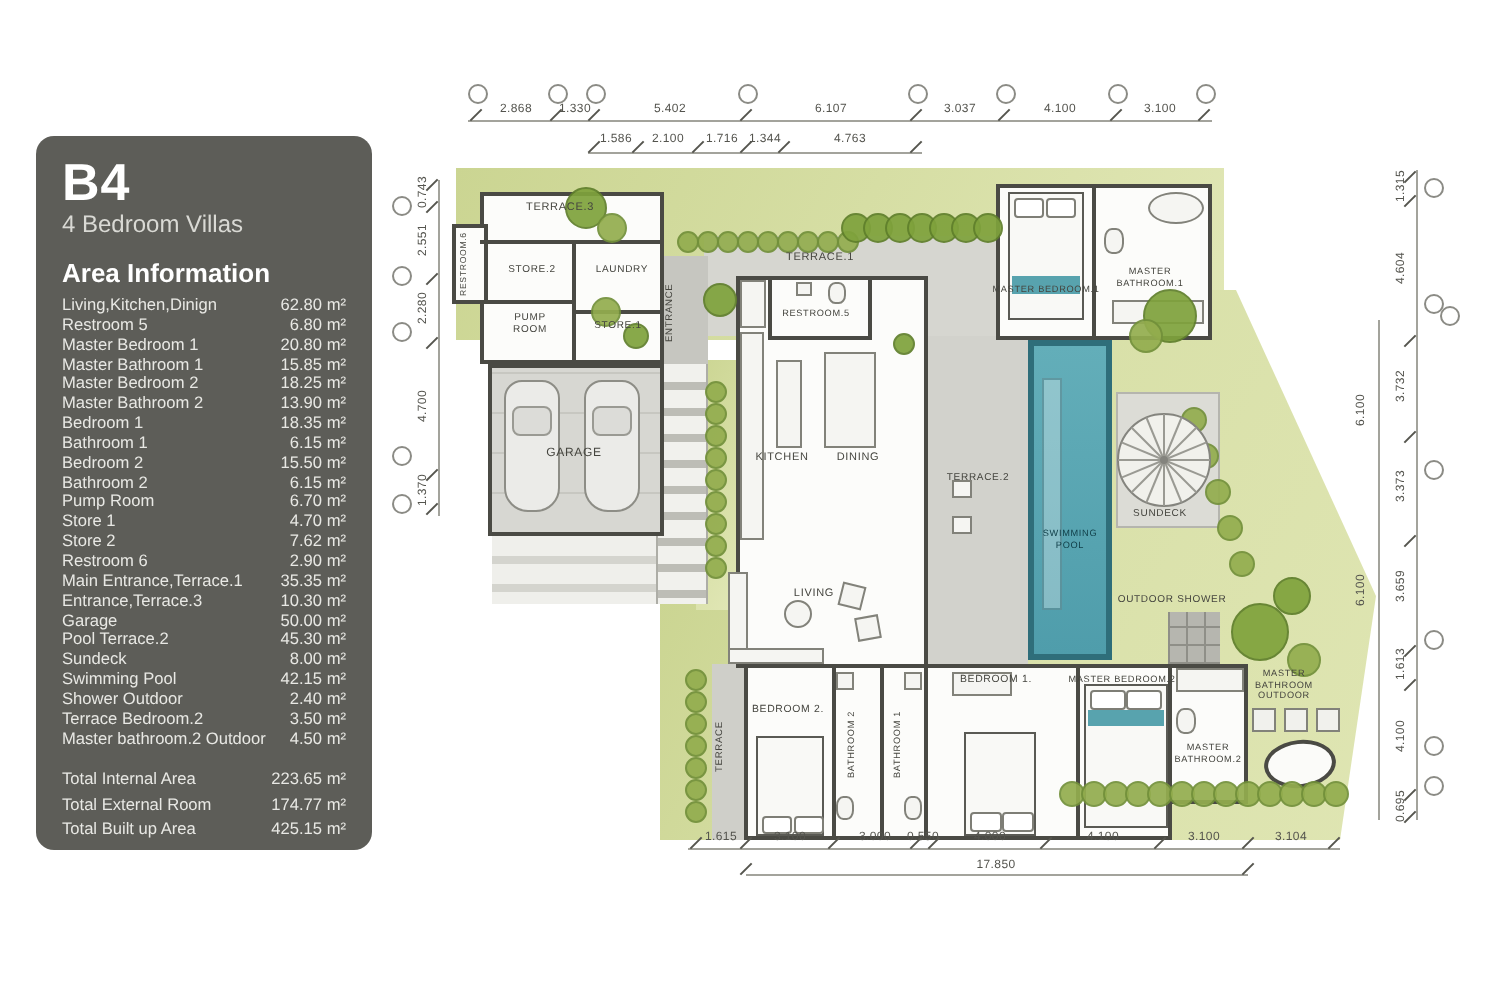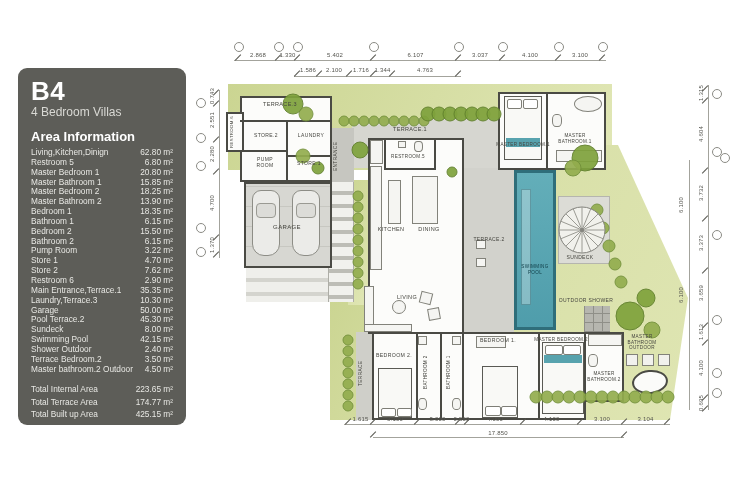--- a/index.html
+++ b/index.html
@@ -92,40 +92,40 @@
       <div class="arearow">
       <span class="aname">Bedroom 2</span>
       <span class="aval">15.50 m²</span>
     </div>
       <div class="arearow">
       <span class="aname">Bathroom 2</span>
       <span class="aval">6.15 m²</span>
     </div>
       <div class="arearow">
       <span class="aname">Pump Room</span>
-      <span class="aval">3.22 m²</span>
+      <span class="aval">6.70 m²</span>
     </div>
       <div class="arearow">
       <span class="aname">Store 1</span>
       <span class="aval">4.70 m²</span>
     </div>
       <div class="arearow">
       <span class="aname">Store 2</span>
       <span class="aval">7.62 m²</span>
     </div>
       <div class="arearow">
       <span class="aname">Restroom 6</span>
       <span class="aval">2.90 m²</span>
     </div>
       <div class="arearow">
       <span class="aname">Main Entrance,Terrace.1</span>
       <span class="aval">35.35 m²</span>
     </div>
       <div class="arearow">
-      <span class="aname">Laundry,Terrace.3</span>
+      <span class="aname">Entrance,Terrace.3</span>
       <span class="aval">10.30 m²</span>
     </div>
       <div class="arearow">
       <span class="aname">Garage</span>
       <span class="aval">50.00 m²</span>
     </div>
       <div class="arearow">
       <span class="aname">Pool Terrace.2</span>
       <span class="aval">45.30 m²</span>
     </div>
@@ -150,21 +150,21 @@
       <span class="aval">4.50 m²</span>
     </div>
     </div>
   <div id="totals">
 
   <div class="arearow">
       <span class="aname">Total Internal Area</span>
       <span class="aval">223.65 m²</span>
     </div>
       <div class="arearow">
-      <span class="aname">Total Terrace Area</span>
+      <span class="aname">Total External Room</span>
       <span class="aval">174.77 m²</span>
     </div>
       <div class="arearow">
       <span class="aname">Total Built up Area</span>
       <span class="aval">425.15 m²</span>
     </div>
     </div>
 </div>
 
 <div id="plan">

